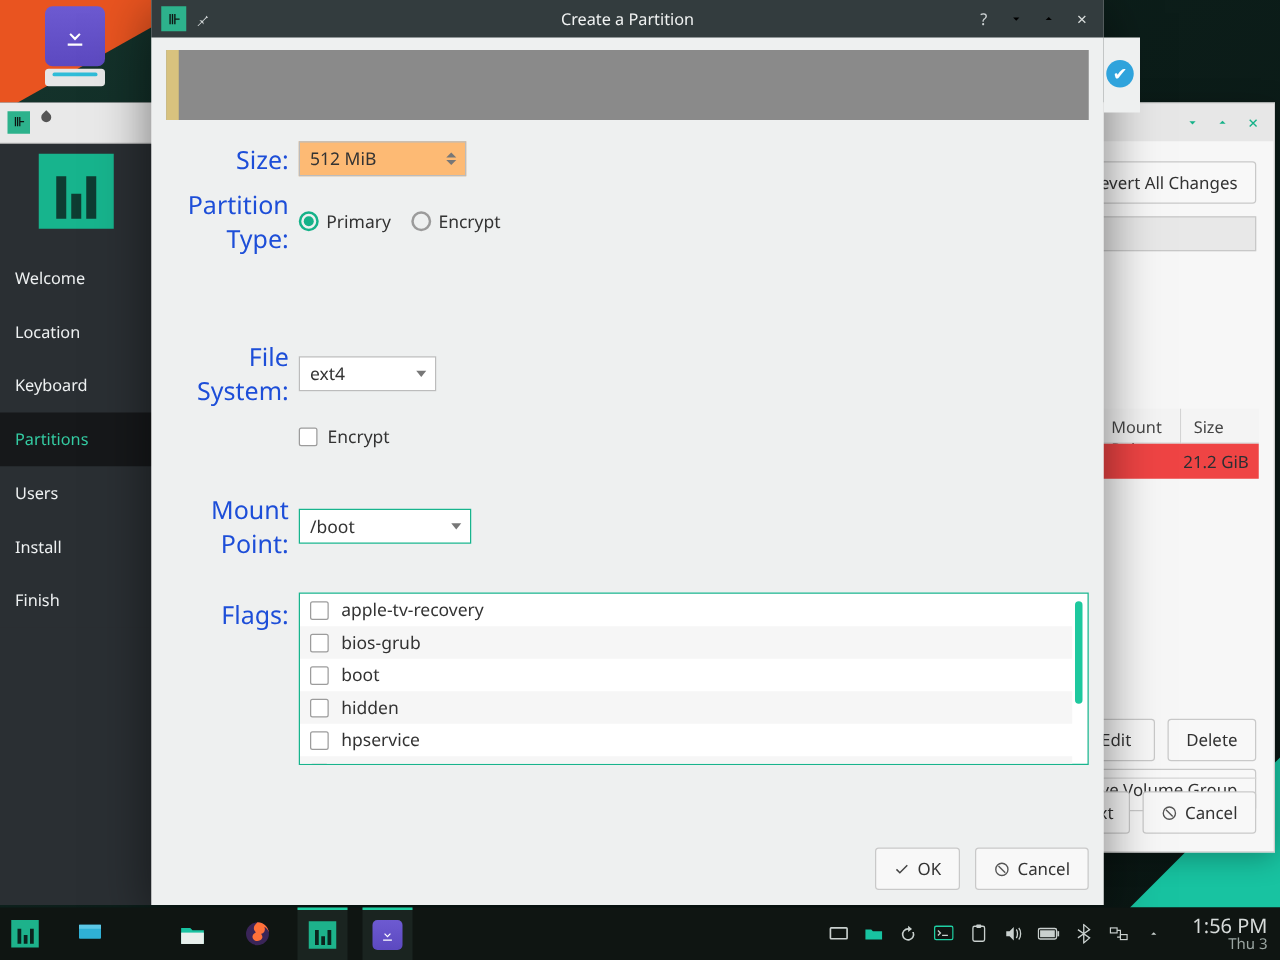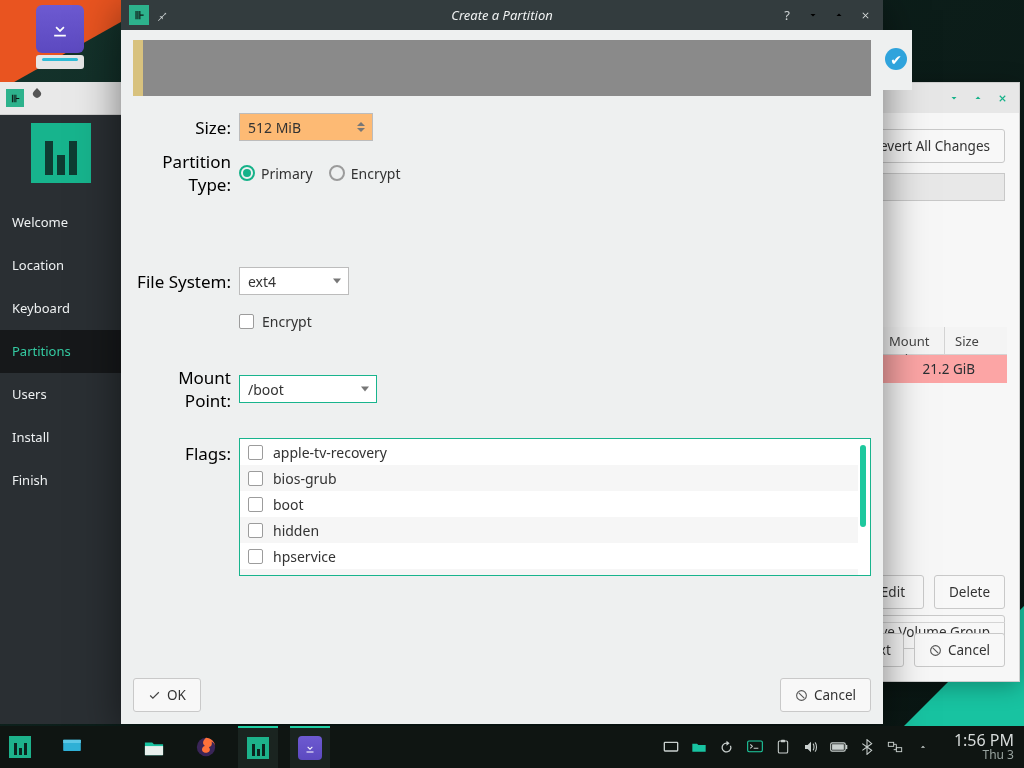--- a/index.html
+++ b/index.html
@@ -30,42 +30,42 @@
   .side-step.active { background:#16181a; color:#34cba2; }
 
   .inst-window { position:absolute; top:82px; left:296px; width:724px; height:600px; background:#f7f7f7; border:1px solid #cfcfcf; box-shadow:0 4px 22px rgba(0,0,0,.3); }
   .inst-title { height:30px; background:#e7e7e7; display:flex; align-items:center; justify-content:flex-end; gap:10px; padding:0 10px; }
   .winctl { width:14px; height:14px; display:flex; align-items:center; justify-content:center; color:#707070; cursor:default; }
   .inst-top-right { position:absolute; top:46px; right:14px; }
   .btn { background:#f8f8f8; border:1px solid #c9c9c9; border-radius:3px; padding:7px 14px; font-size:13.5px; color:#333; display:inline-flex; align-items:center; gap:6px; cursor:default; }
   .inst-strip { position:absolute; top:90px; left:14px; right:14px; height:28px; background:#e8e8e8; border:1px solid #c8c8c8; }
   .table-hdr { position:absolute; top:244px; right:0; height:28px; display:flex; }
   .table-hdr div { border-right:1px solid #d3d3d3; border-bottom:1px solid #d3d3d3; background:#f4f4f4; padding:5px 10px; font-size:13px; color:#444; }
-  .hl-row { position:absolute; top:272px; right:0; height:28px; width:140px; background:#fca5a5; color:#2a2f33; font-size:13.5px; display:flex; align-items:center; justify-content:flex-end; padding-right:32px; }
+  .hl-row { position:absolute; top:272px; right:0; height:28px; width:140px; background:#ef4444; color:#2a2f33; font-size:13.5px; display:flex; align-items:center; justify-content:flex-end; padding-right:8px; }
   .inst-actions { position:absolute; top:492px; right:14px; display:flex; gap:10px; }
   .inst-actions2 { position:absolute; top:532px; right:14px; }
   .inst-nav { position:absolute; bottom:14px; right:14px; display:flex; gap:10px; }
   .inst-bottom-bar { position:absolute; bottom:58px; left:14px; right:14px; height:1px; background:#d5d5d5; }
 
   
   .dialog { position:absolute; top:0; left:121px; width:762px; height:724px; background:#eef0f0; box-shadow:0 10px 40px rgba(0,0,0,.5); display:flex; flex-direction:column; }
   .dlg-title { height:30px; background:#333c3e; color:#f0f2f2; display:flex; align-items:center; font-size:13px; position:relative; }
   .dlg-title .mj { width:20px; height:20px; margin:0 6px 0 8px; background:#2db28c; display:flex; align-items:center; justify-content:center; }
   .dlg-title .mj span { color:#0d1512; font-family:monospace; font-size:11px; font-weight:bold; letter-spacing:-1px; }
   .dlg-title .pin { width:14px; height:14px; margin-right:8px; display:flex; align-items:center; justify-content:center; }
   .dlg-title .pin svg { fill:#cfd4d5; }
-  .dlg-title .txt { position:absolute; left:0; right:0; text-align:center; pointer-events:none;font-style:italic; }
+  .dlg-title .txt { position:absolute; left:0; right:0; text-align:center; pointer-events:none; }
   .dlg-title .ctrls { margin-left:auto; display:flex; gap:10px; padding-right:10px; }
   .dlg-title .ctrls div { width:16px; height:16px; display:flex; align-items:center; justify-content:center; color:#cfd4d5; }
 
   .dlg-body { flex:1; padding:10px 12px 12px 12px; display:flex; flex-direction:column; }
   .part-bar { height:56px; background:#8a8a8a; border-left:10px solid #d8c27e; margin-bottom:14px; }
 
   .form-row { display:flex; align-items:center; min-height:34px; margin-bottom:6px; }
-  .form-label { width:106px; text-align:right; color:#000000; font-size:17px; padding-right:8px; }
+  .form-label { width:106px; text-align:right; color:#1d4ed8; font-size:20px; padding-right:8px; }
   .form-field { flex:1; display:flex; align-items:center; gap:16px; }
 
   .spinbox { width:134px; height:28px; border:1px solid #bcbcbc; background:#fdba74; display:flex; align-items:center; padding:0 5px 0 8px; position:relative; font-size:14px; color:#333; }
   .spinbox .arrows { position:absolute; right:4px; top:2px; bottom:2px; width:14px; display:flex; flex-direction:column; justify-content:center; gap:2px; }
   .spinbox .arrows div { width:0; height:0; border-left:4px solid transparent; border-right:4px solid transparent; margin:0 auto; }
   .spinbox .arrows .up { border-bottom:4px solid #777; }
   .spinbox .arrows .dn { border-top:4px solid #777; }
 
   .radio { display:inline-flex; align-items:center; gap:6px; font-size:14px; color:#333; }
   .radio .dot { width:16px; height:16px; border:2px solid #9b9b9b; border-radius:50%; position:relative; }
@@ -78,21 +78,21 @@
 
   .chk { display:inline-flex; align-items:center; gap:8px; font-size:14px; color:#333; }
   .chk .box { width:15px; height:15px; border:1px solid #9c9c9c; border-radius:2px; background:#fff; }
 
   .flags-box { flex:1; border:1px solid #18b48d; background:#fff; position:relative; overflow:hidden; }
   .flags-list { position:absolute; inset:0 12px 0 0; overflow:hidden; }
   .flag-row { height:26px; display:flex; align-items:center; padding:0 8px; gap:10px; font-size:14px; color:#333; }
   .flag-row:nth-child(even) { background:#f6f6f6; }
   .flags-scroll { position:absolute; top:6px; right:4px; width:6px; height:82px; background:#1ec89e; border-radius:3px; }
 
-  .dlg-footer { display:flex; justify-content:space-between; gap:28px; padding-top:48px; }
+  .dlg-footer { display:flex; justify-content:flex-end; gap:12px; padding-top:48px; }
 
   .dlg-cover-right { position:absolute; top:30px; right:-29px; width:29px; height:60px; background:#eef0f0; }
   .dlg-cover-right .c { width:22px; height:22px; margin:18px 0 0 2px; border-radius:50%; background:#2fa3dc; display:flex; align-items:center; justify-content:center; color:#fff; font-size:14px; }
 
   
   .taskbar { position:absolute; left:0; right:0; bottom:0; height:42px; background:#0f1512; display:flex; align-items:center; color:#d7dbda;gap:12px; }
   .taskbar .tb-btn { width:40px; height:42px; display:flex; align-items:center; justify-content:center; }
   .taskbar .tb-btn.active { background:#1a2420; border-top:2px solid #1fd0a4; }
   .tb-spacer { flex:1; }
   .tray { display:flex; align-items:center; gap:10px; padding-right:4px; }

